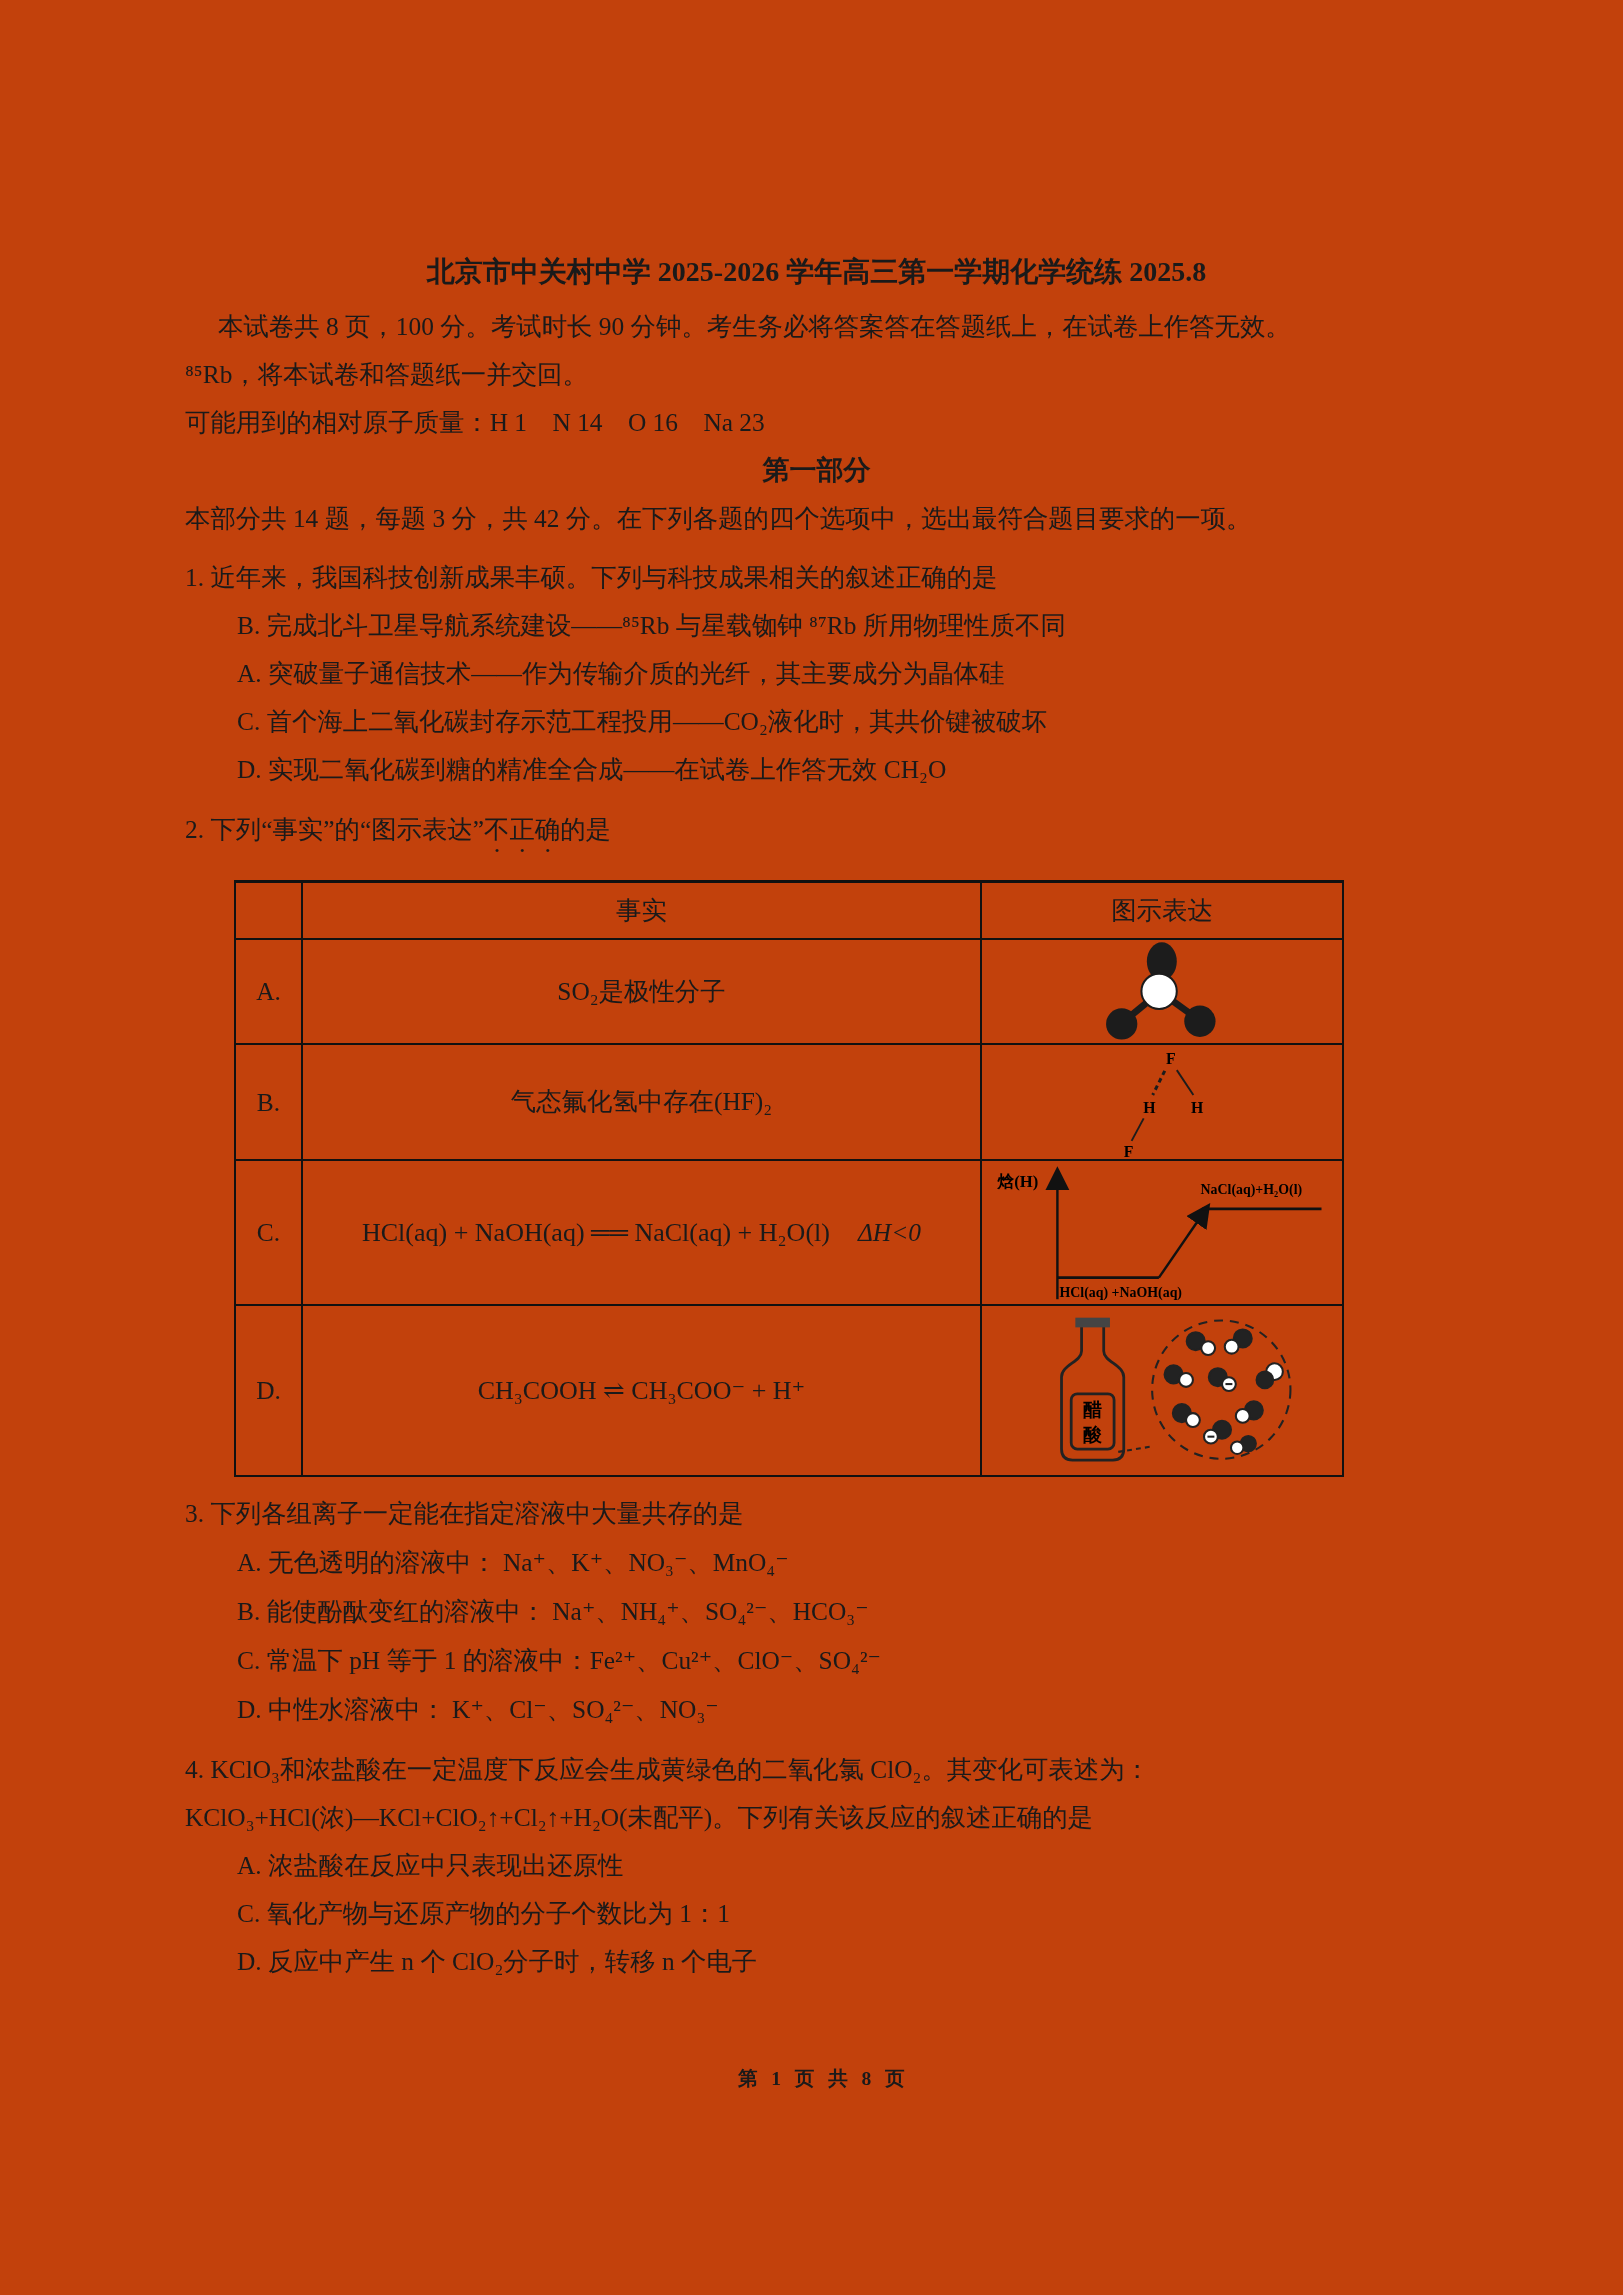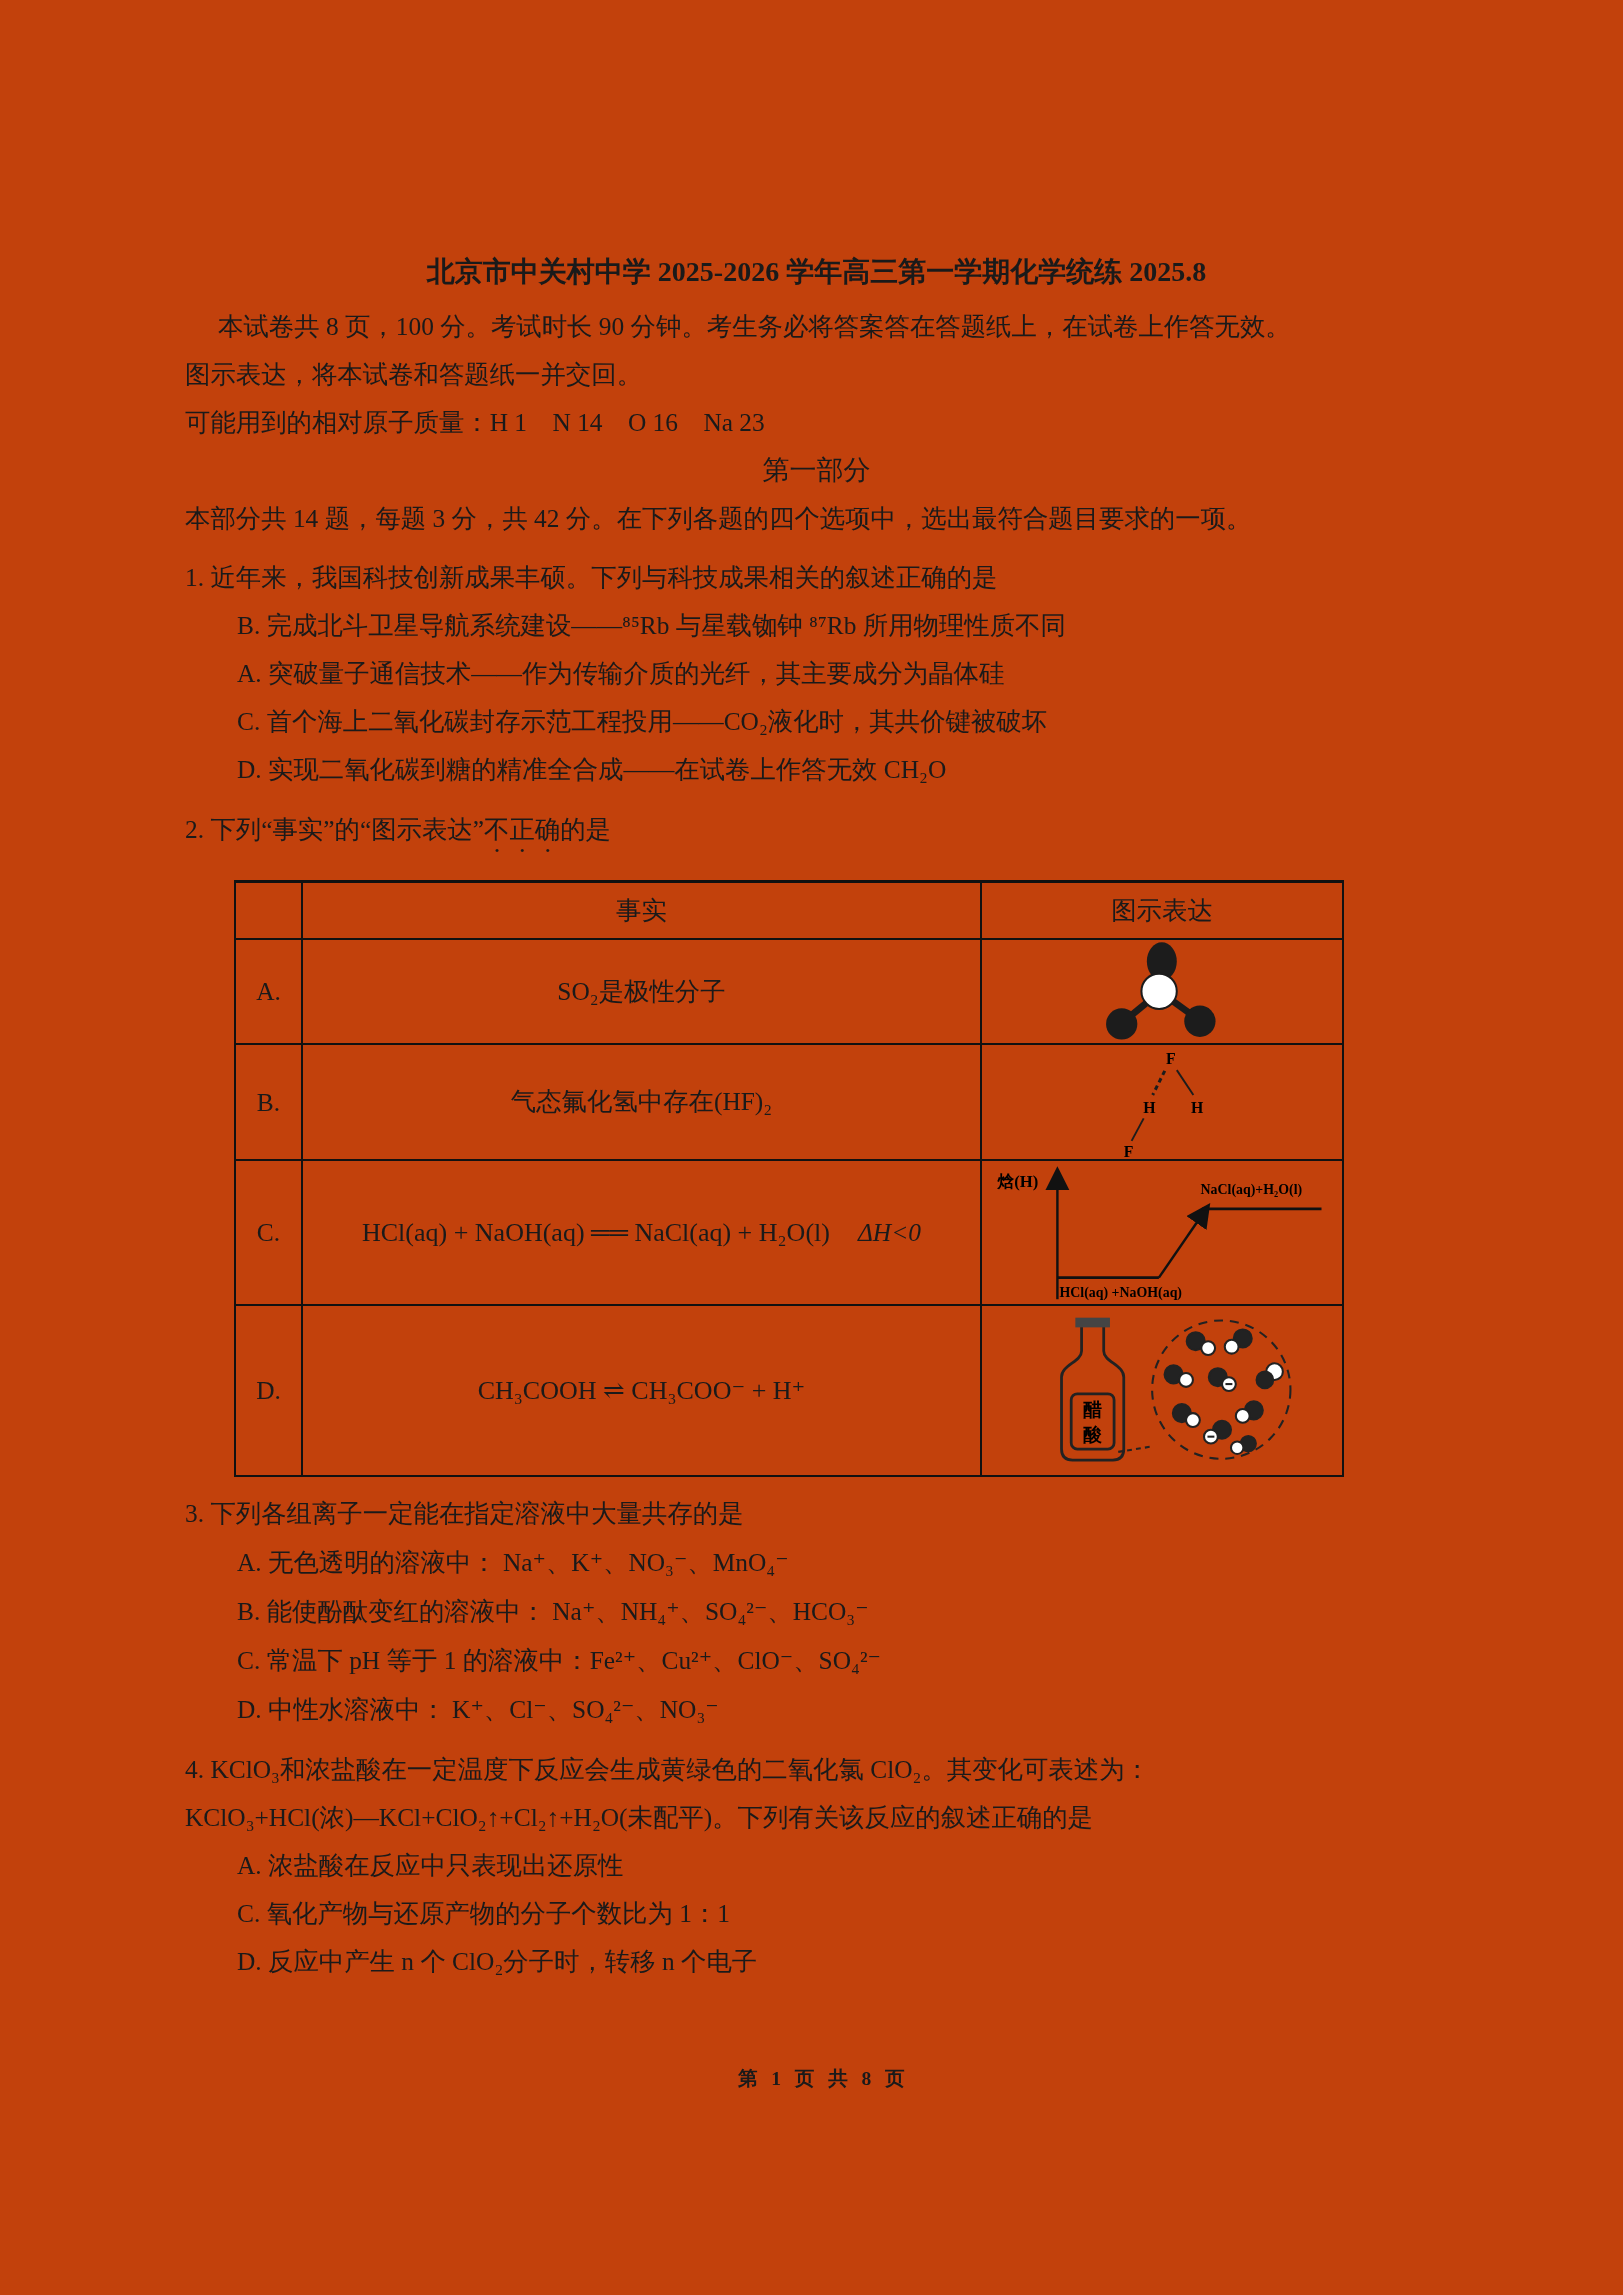--- a/index.html
+++ b/index.html
@@ -24,21 +24,21 @@
     text-align: center;
     font-size: 28px;
     font-weight: 700;
     line-height: 36px;
   }
   .line { line-height: 48px; white-space: nowrap; }
   .intro { margin-top: 11.6px; }
   .indent1 { padding-left: 33px; }
   .part-heading {
     text-align: center;
-    font-weight: 400;
+    font-weight: 700;
     font-size: 27px;
     line-height: 48px;
   }
   .option { padding-left: 52px; }
   .q-block { margin-top: 11.6px; }
   .q3-block .line { line-height: 49px; }
   .emph {
     text-emphasis: filled dot;
     text-emphasis-position: under right;
     -webkit-text-emphasis: filled dot;
@@ -87,21 +87,21 @@
 </head>
 <body>
 
 <div class="page">
   <div class="content">
 
     <div class="doc-title">北京市中关村中学 2025-2026 学年高三第一学期化学统练 2025.8</div>
 
     <div class="intro">
       <div class="line indent1">本试卷共 8 页，100 分。考试时长 90 分钟。考生务必将答案答在答题纸上，在试卷上作答无效。</div>
-      <div class="line">图示表达，将本试卷和答题纸一并交回。</div>
+      <div class="line">⁸⁵Rb，将本试卷和答题纸一并交回。</div>
       <div class="line">可能用到的相对原子质量：H 1　N 14　O 16　Na 23</div>
     </div>
 
     <div class="part-heading">第一部分</div>
     <div class="line">本部分共 14 题，每题 3 分，共 42 分。在下列各题的四个选项中，选出最符合题目要求的一项。</div>
 
     <div class="q-block">
       <div class="line">1. 近年来，我国科技创新成果丰硕。下列与科技成果相关的叙述正确的是</div>
       <div class="line option">B. 完成北斗卫星导航系统建设——⁸⁵Rb 与星载铷钟 ⁸⁷Rb 所用物理性质不同</div>
       <div class="line option">A. 突破量子通信技术——作为传输介质的光纤，其主要成分为晶体硅</div>

